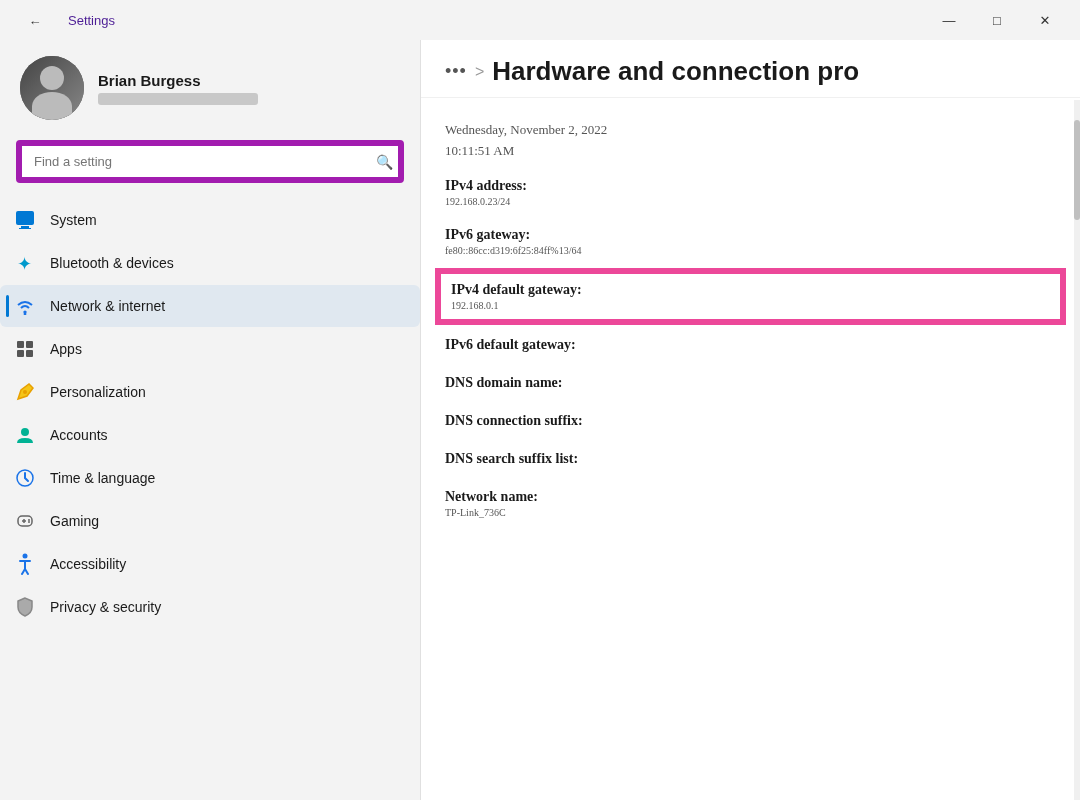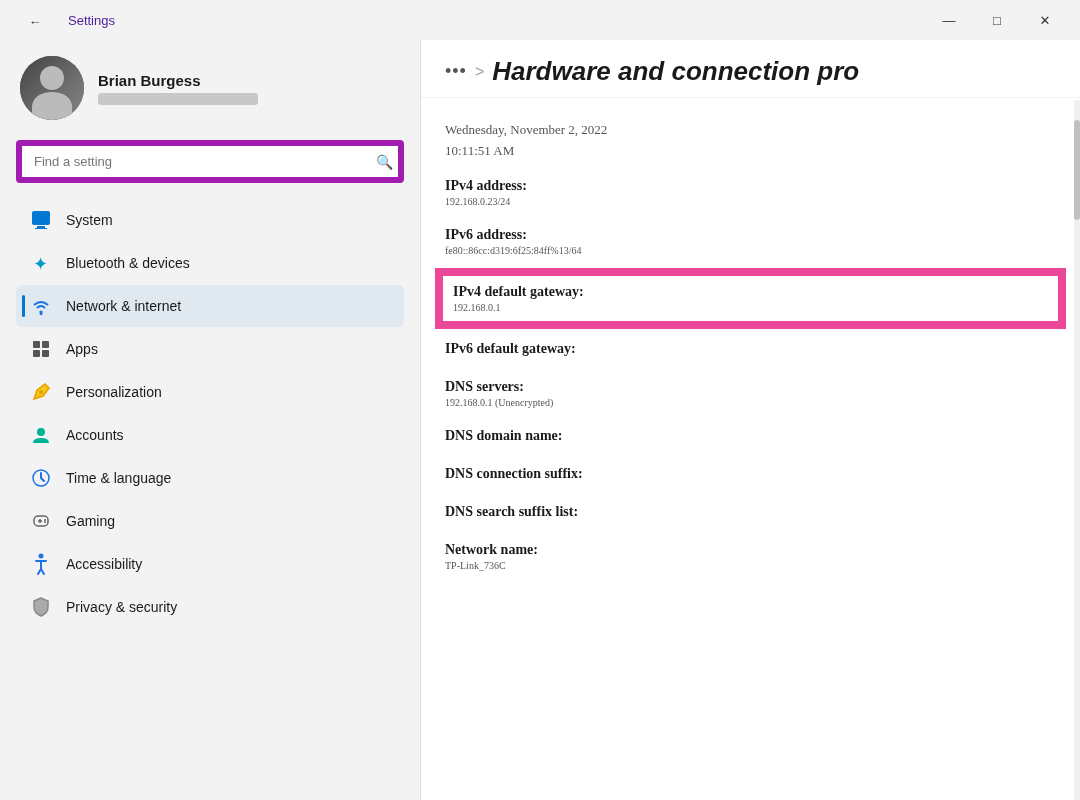--- a/index.html
+++ b/index.html
@@ -151,21 +151,21 @@
       right: 10px;
       top: 50%;
       transform: translateY(-50%);
       color: #666;
       font-size: 14px;
     }
 
     .nav-items {
       display: flex;
       flex-direction: column;
-      padding: 0 16px;
+      padding: 0 0;
       gap: 1px;
     }
     .nav-item {
       display: flex;
       align-items: center;
       gap: 14px;
       padding: 10px 14px;
       border-radius: 6px;
       cursor: pointer;
       color: #1a1a1a;
@@ -221,21 +221,20 @@
       letter-spacing: 1px;
     }
     .breadcrumb-sep {
       color: #999;
       font-size: 16px;
     }
     .page-title {
       font-size: 26px;
       font-weight: 700;
       color: #1a1a1a;
-      font-style: italic;
     }
 
     .content-body {
       flex: 1;
       overflow-y: auto;
       padding: 8px 24px 24px 24px;
       font-family: Liberation Serif, serif;
     }
 
     .info-section {
@@ -259,21 +258,21 @@
       color: #1a1a1a;
       margin-bottom: 2px;
     }
     .info-value {
       font-size: 10px;
       color: #555;
     }
 
     
     .info-row.highlighted {
-      border: 8px solid #ec4899;
+      border: 6px solid #ec4899;
       padding: 8px 10px;
       margin: 2px -10px;
       border-radius: 0;
     }
 
     
     .content-body::-webkit-scrollbar {
       width: 6px;
     }
     .content-body::-webkit-scrollbar-track {
@@ -447,33 +446,29 @@
         <div class="timestamp">
           <div>Wednesday, November 2, 2022</div>
           <div>10:11:51 AM</div>
         </div>
         <div id="info-rows-container">
             <div class="info-row">
               <div class="info-label">IPv4 address:</div>
               <div class="info-value">192.168.0.23/24</div>
             </div>
             <div class="info-row">
-              <div class="info-label">IPv6 address:</div>
+              <div class="info-label">IPv6 gateway:</div>
               <div class="info-value">fe80::86cc:d319:6f25:84ff%13/64</div>
             </div>
             <div class="info-row highlighted">
               <div class="info-label">IPv4 default gateway:</div>
               <div class="info-value">192.168.0.1</div>
             </div>
             <div class="info-row">
               <div class="info-label">IPv6 default gateway:</div>
-            </div>
-            <div class="info-row">
-              <div class="info-label">DNS servers:</div>
-              <div class="info-value">192.168.0.1 (Unencrypted)</div>
             </div>
             <div class="info-row">
               <div class="info-label">DNS domain name:</div>
             </div>
             <div class="info-row">
               <div class="info-label">DNS connection suffix:</div>
             </div>
             <div class="info-row">
               <div class="info-label">DNS search suffix list:</div>
             </div>

